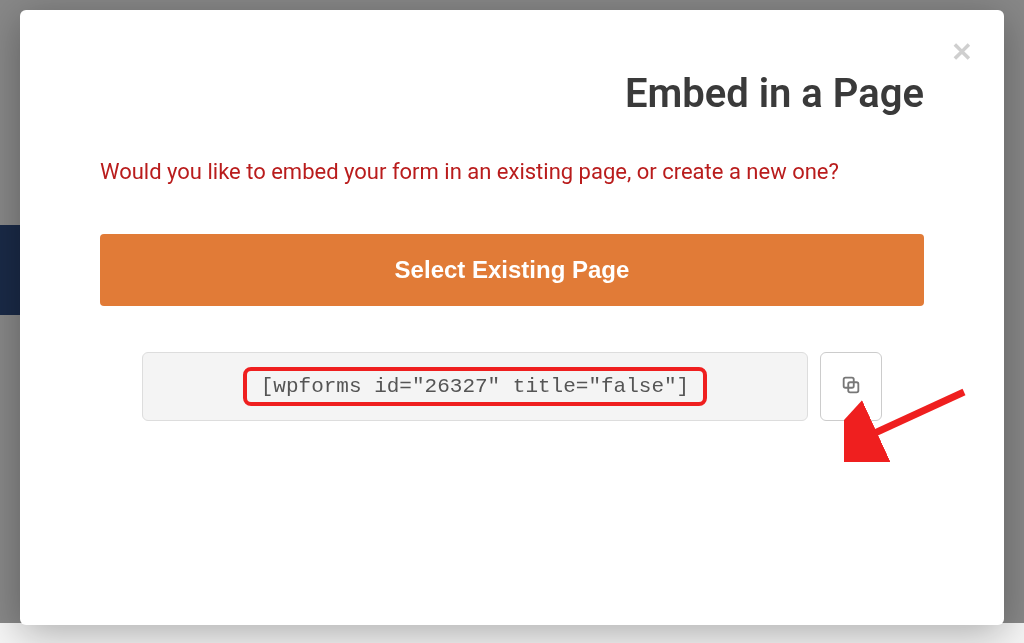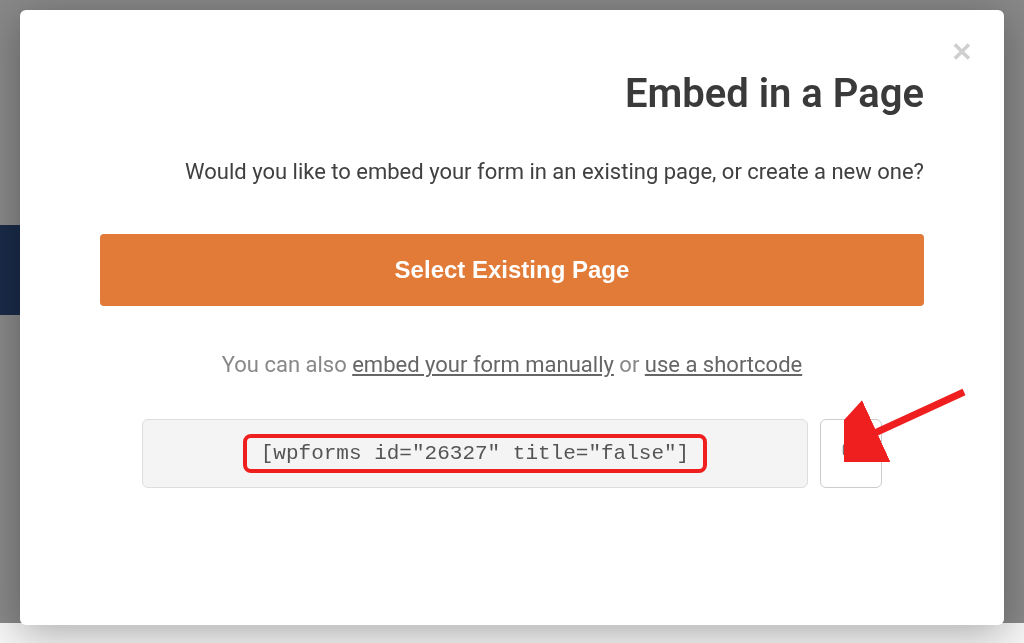--- a/index.html
+++ b/index.html
@@ -53,24 +53,24 @@
       margin-bottom: 38px;
     }
     .subtitle-bold {
       text-align: center;
       font-size: 22px;
       font-weight: 600;
       color: #777;
       margin-bottom: 6px;
     }
     .subtitle-light {
-      text-align: right;
+      text-align: left;
       font-size: 22px;
       font-weight: 400;
-      color: #404040;
+      color: #b91c1c;
       line-height: 1.5;
       margin-bottom: 46px;
     }
     .button-row {
       display: flex;
       gap: 28px;
       justify-content: center;
       margin-bottom: 46px;
     }
     .big-btn {
@@ -152,23 +152,20 @@
   <div class="close-btn">✕</div>
 
   <h1 class="modal-title">Embed in a Page</h1>
 
   <p class="subtitle-light">Would you like to embed your form in an existing page, or create a new one?</p>
 
   <div class="button-row">
     <button class="big-btn">Select Existing Page</button>
   </div>
 
-  <p class="footer-text">
-    <span>You can also </span><span class="link">embed your form manually</span><span> or </span><span class="link">use a shortcode</span>
-  </p>
 
   <div class="shortcode-row">
     <div class="shortcode-box">
       <span class="shortcode-text">[wpforms id="26327" title="false"]</span>
     </div>
     <button class="copy-btn">
       <span>
         <svg viewBox="0 0 24 24" stroke-width="2">
           <rect x="9" y="9" width="11" height="11" rx="2"></rect>
           <rect x="4" y="4" width="11" height="11" rx="2"></rect>

